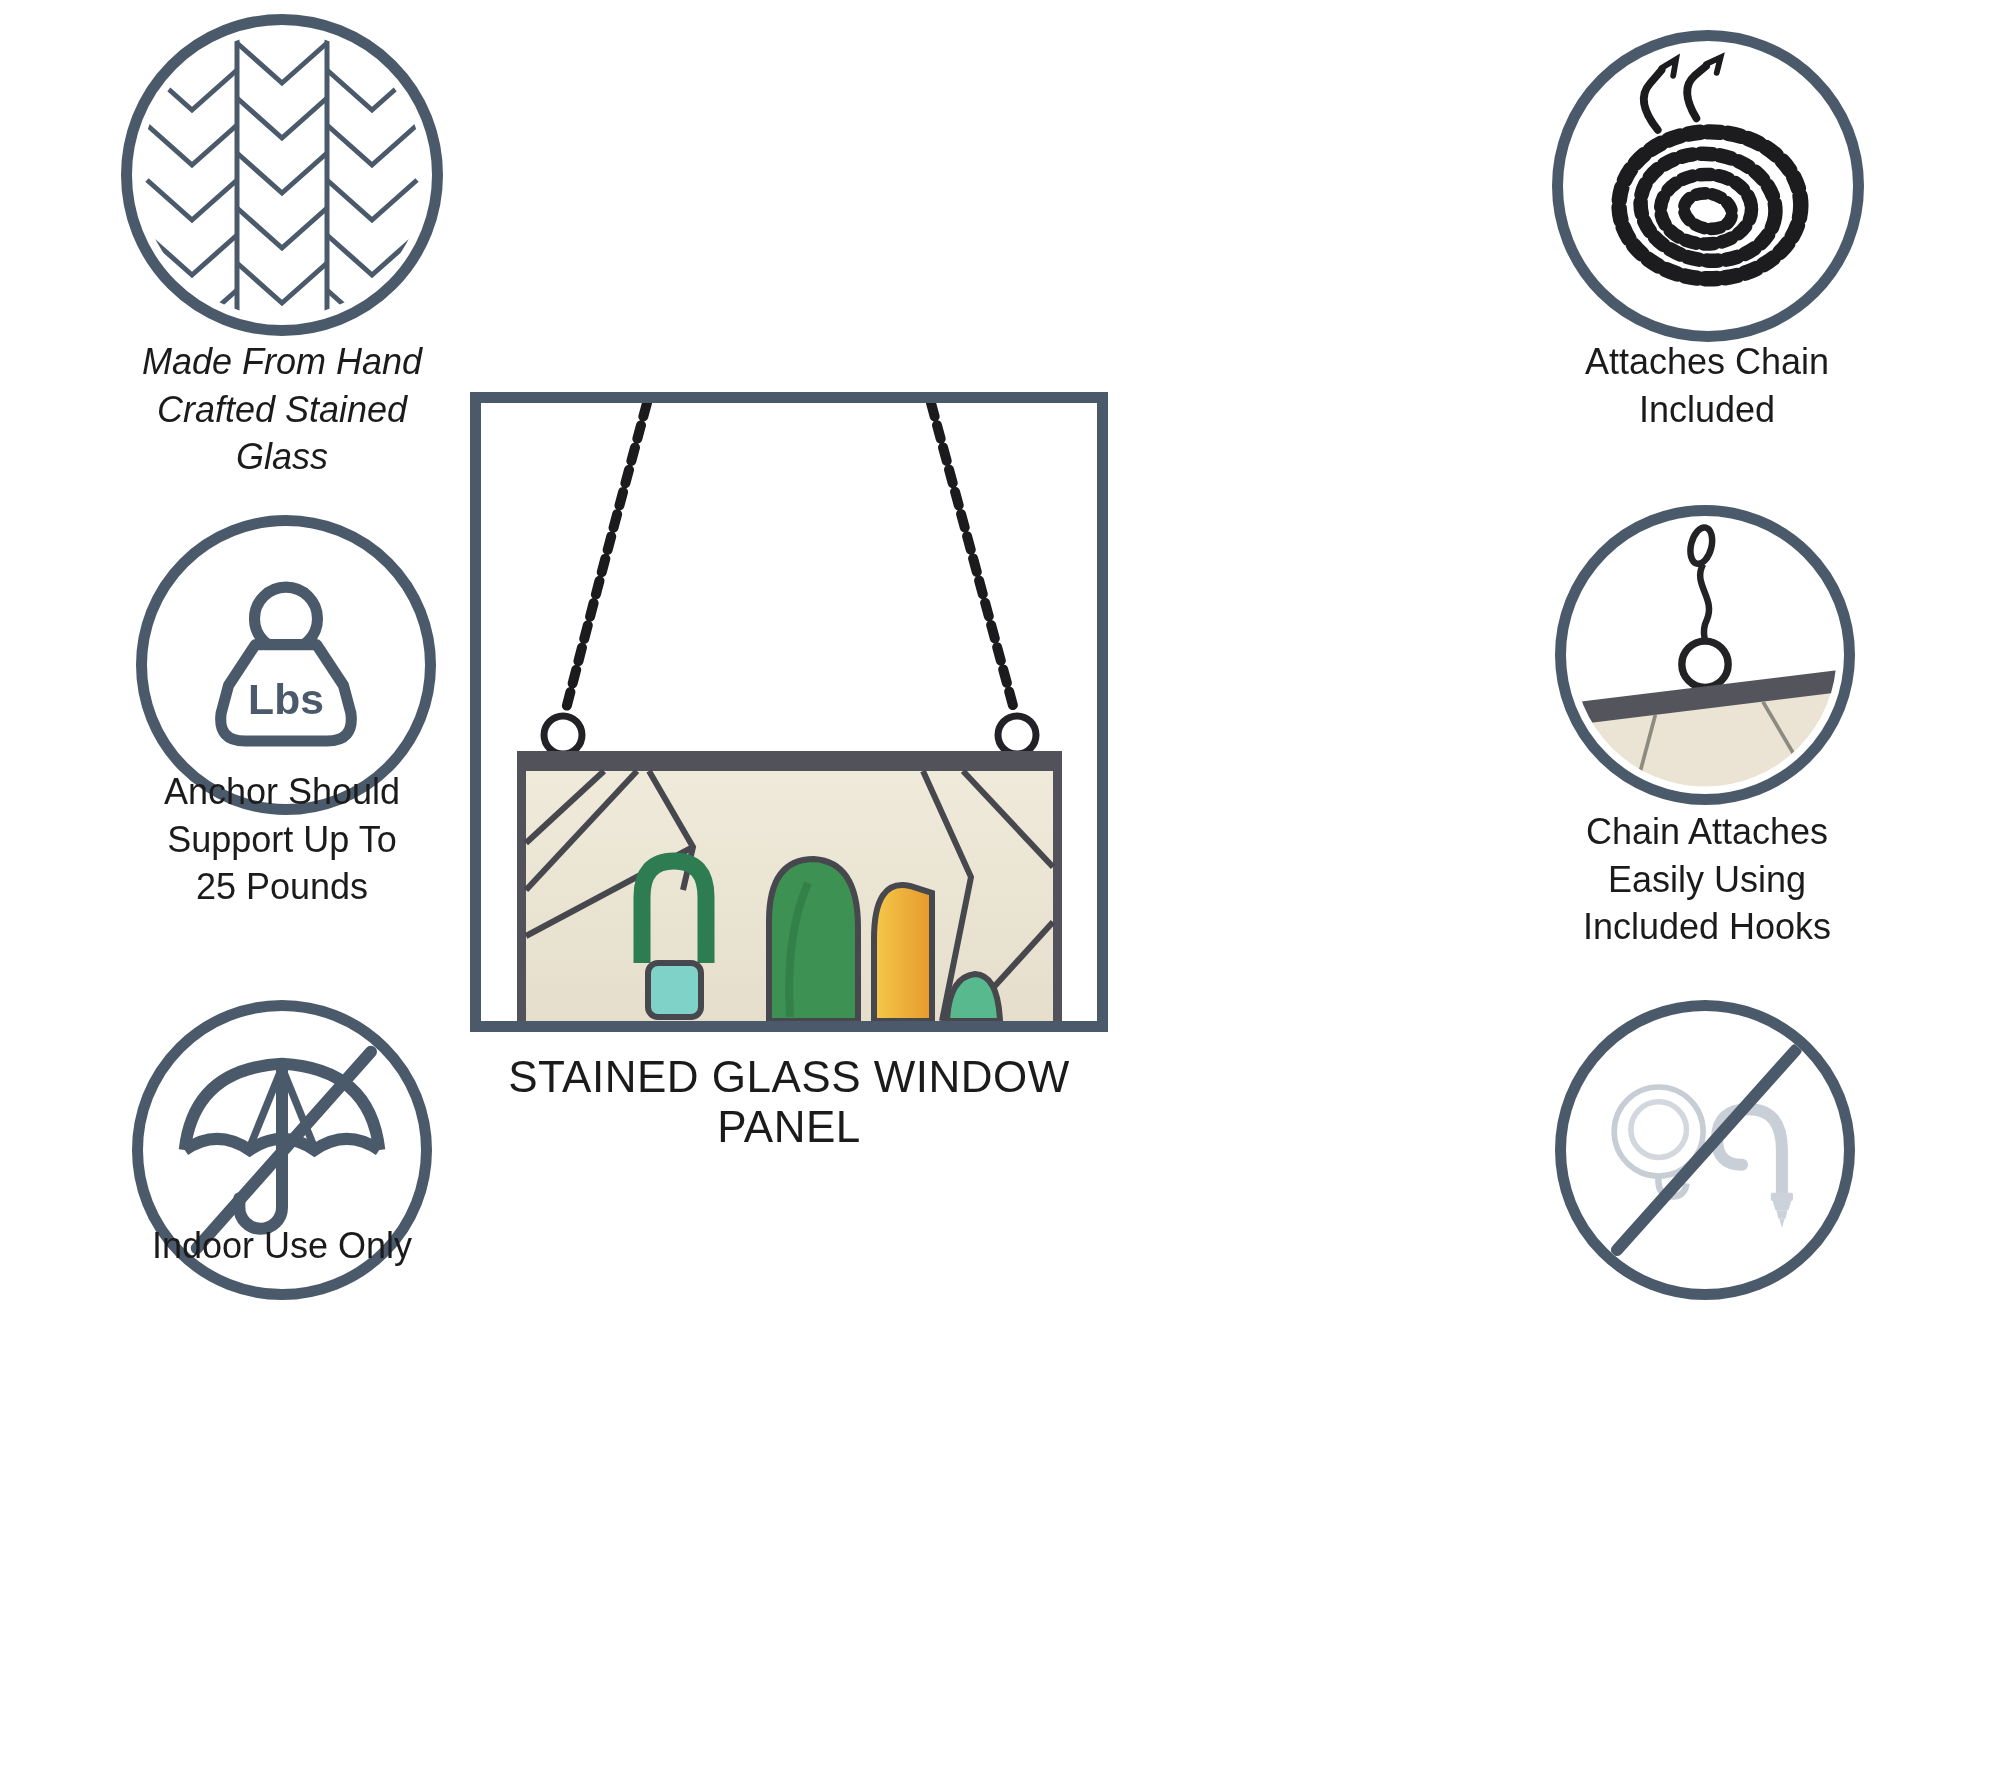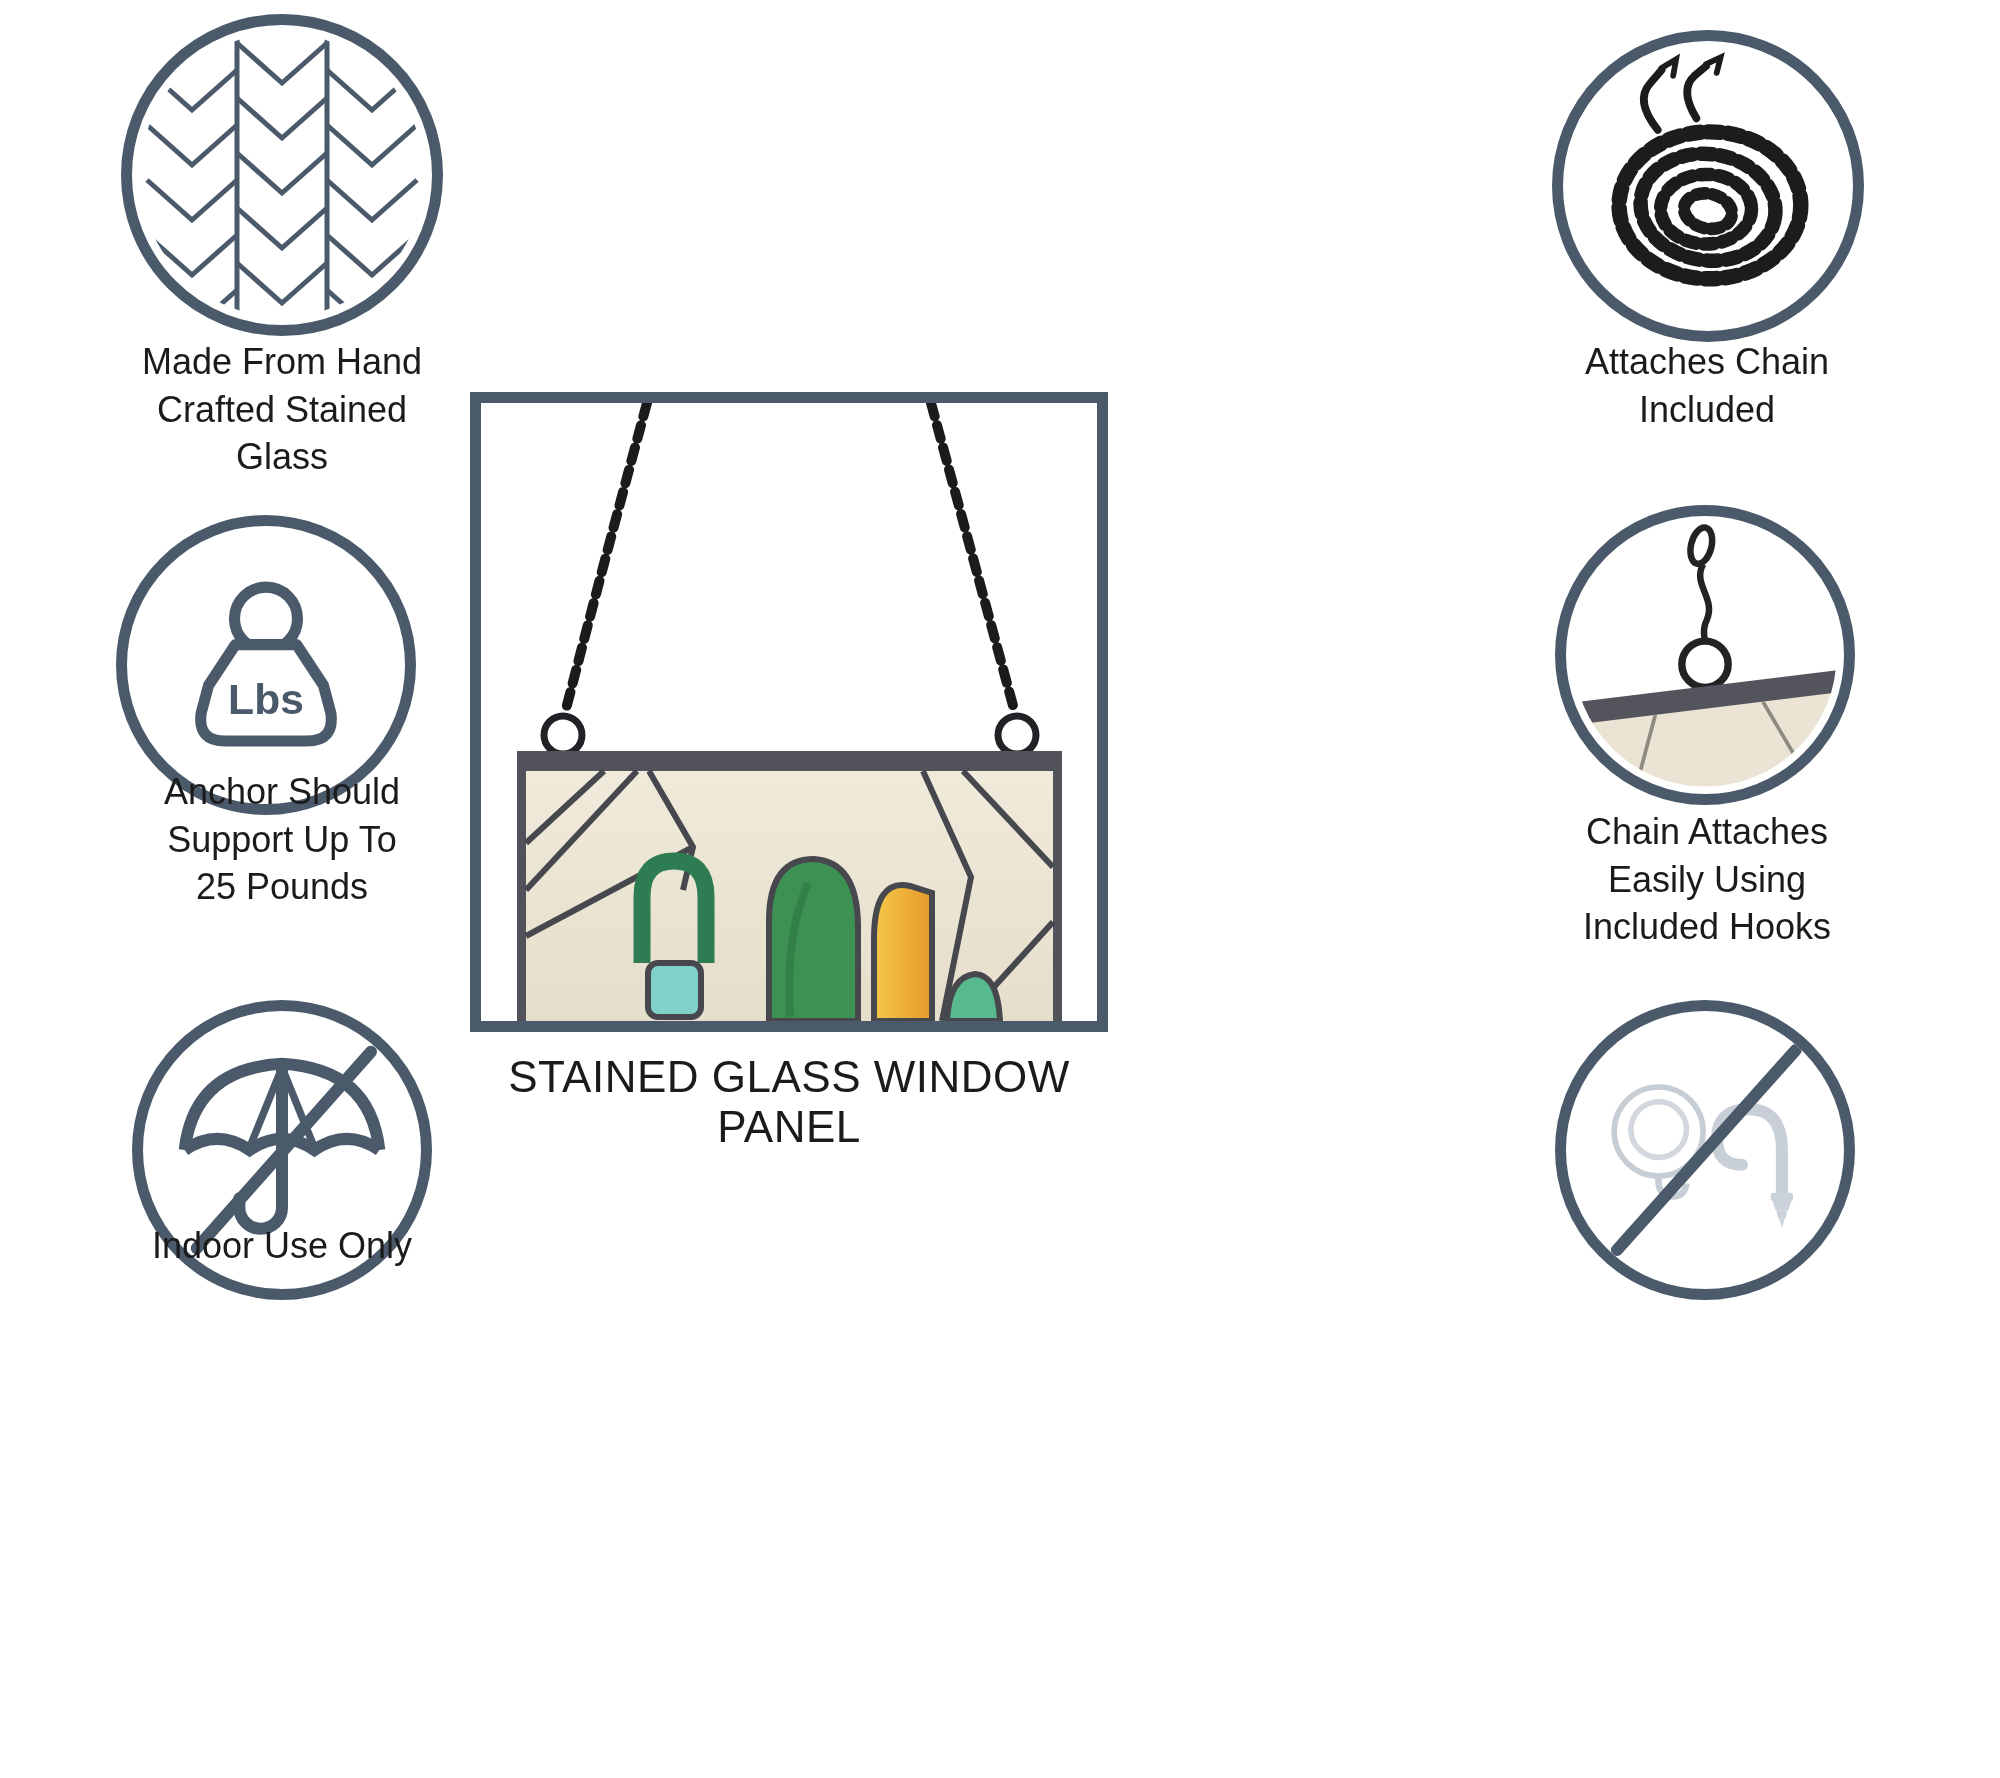--- a/index.html
+++ b/index.html
@@ -76,25 +76,25 @@
         <polyline points="105,-37 150,3 195,-37"></polyline>
         <polyline points="195,-10 240,30 285,-10"></polyline>
         <polyline points="195,45 240,85 285,45"></polyline>
         <polyline points="195,100 240,140 285,100"></polyline>
         <polyline points="195,155 240,195 285,155"></polyline>
         <polyline points="195,210 240,250 285,210"></polyline>
         <polyline points="195,265 240,305 285,265"></polyline>
       </g>
     </svg>
   </div>
-  <div class="caption" style="left:62px; top:338px;">Made From Hand
+  <div class="caption" style="left:62px; top:338px;font-style:italic;">Made From Hand
 Crafted Stained
 Glass</div>
 
-  <div class="icon-circle" style="left:116px; top:515px; width:300px; height:300px;">
+  <div class="icon-circle" style="left:136px; top:515px; width:300px; height:300px;">
     <svg viewBox="0 0 300 300">
       <circle cx="150" cy="100" r="34" fill="none" stroke="#4b5a6a" stroke-width="12"></circle>
       <path d="M117,128 L183,128 L212,172 L220,202 Q224,232 194,232 L106,232 Q76,232 80,202 L88,172 Z" fill="#ffffff" stroke="#4b5a6a" stroke-width="12" stroke-linejoin="round"></path>
       <text x="150" y="203" text-anchor="middle" font-size="46" font-weight="bold" fill="#4b5a6a" font-family="Liberation Sans, sans-serif">Lbs</text>
     </svg>
   </div>
   <div class="caption" style="left:62px; top:768px;">Anchor Should
 Support Up To
 25 Pounds</div>
 

